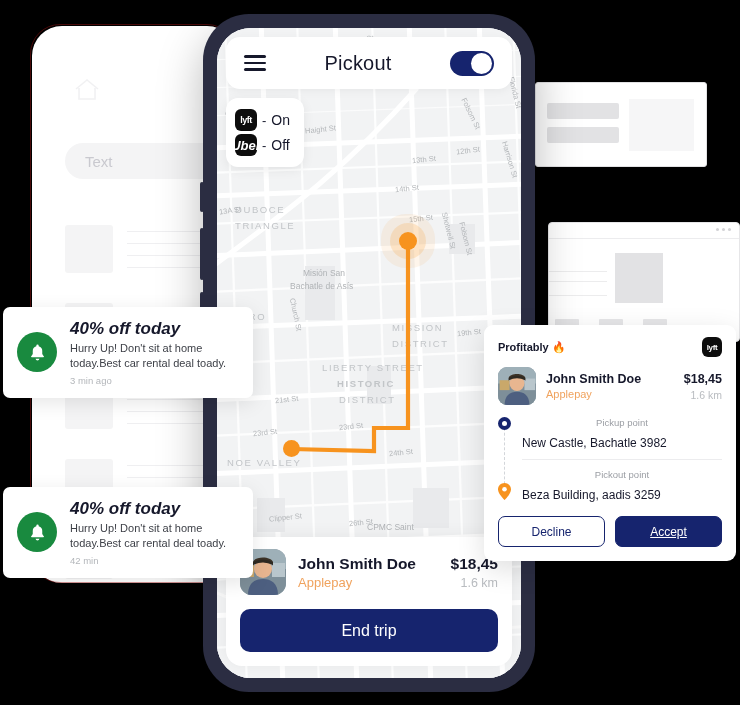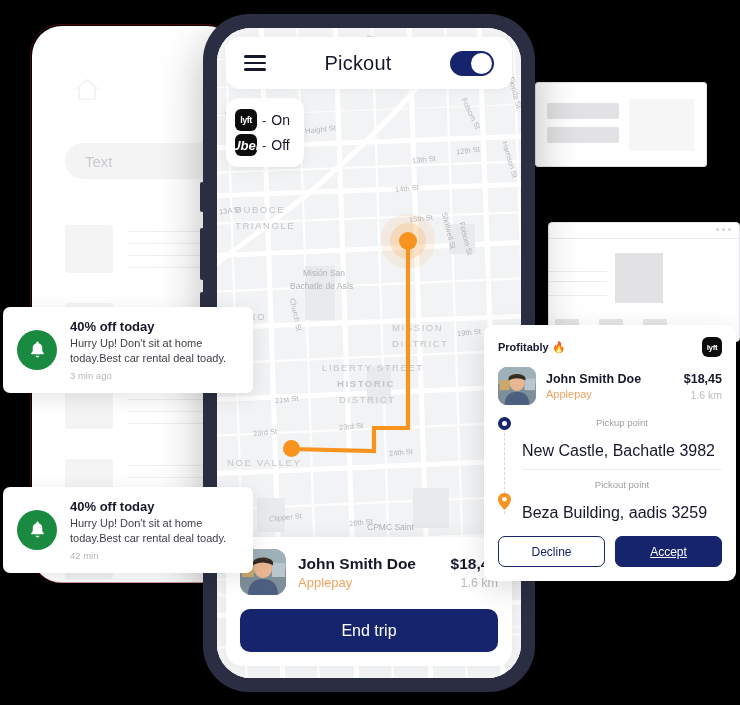--- a/index.html
+++ b/index.html
@@ -173,21 +173,21 @@
     width:250px;box-sizing:border-box;
   }
   .notif-1{left:3px;top:307px;}
   .notif-2{left:3px;top:487px;}
   .bell{
     width:40px;height:40px;border-radius:50%;background:#198a3f;flex:none;
     display:flex;align-items:center;justify-content:center;
   }
   .bell svg{width:19px;height:19px;fill:#fff;}
   .notif-body{min-width:0;}
-  .notif-title{font-size:13px;font-weight:bold;color:#16182b;}
+  .notif-title{font-size:17px;font-weight:bold;color:#16182b;font-style:italic;}
   .notif-text{font-size:11px;color:#3e4148;line-height:1.35;margin-top:2px;}
   .notif-time{font-size:9.5px;color:#b4b7bb;margin-top:4px;}
 
   
   .request{
     position:absolute;left:484px;top:325px;width:252px;
     background:#ffffff;border-radius:9px;
     box-shadow:0 8px 28px rgba(0,0,0,.13);
     padding:12px 14px 14px;box-sizing:border-box;
   }
@@ -210,21 +210,21 @@
   .pt-rail{position:absolute;left:6px;top:6px;bottom:8px;width:0;border-left:1.5px dashed #d3d6da;}
   .pt{position:relative;}
   .pt .mark{position:absolute;left:-24px;}
   .dot-ring{
     width:13px;height:13px;border-radius:50%;background:#16246e;
     display:flex;align-items:center;justify-content:center;
   }
   .dot-ring i{width:5px;height:5px;border-radius:50%;background:#fff;display:block;}
   .pin-teardrop{width:13px;height:17px;}
   .pt-label{font-size:9.5px;color:#9b9ea4;text-align:center;}
-  .pt-value{font-size:16px;color:#16182b;margin-top:14px;}
+  .pt-value{font-size:12px;color:#16182b;margin-top:8px;}
   .pt-div{height:1px;background:#ececee;margin:9px 0 9px -0px;}
 
   .req-actions{display:flex;gap:10px;margin-top:14px;}
   .btn{
     flex:1;height:31px;border-radius:7px;font-size:12px;cursor:pointer;
     font-family:"Liberation Sans", sans-serif;
   }
   .btn-decline{background:#fff;border:1.5px solid #16246e;color:#16246e;}
   .btn-accept{background:#16246e;border:1.5px solid #16246e;color:#fff;text-decoration:underline;}
 </style>

